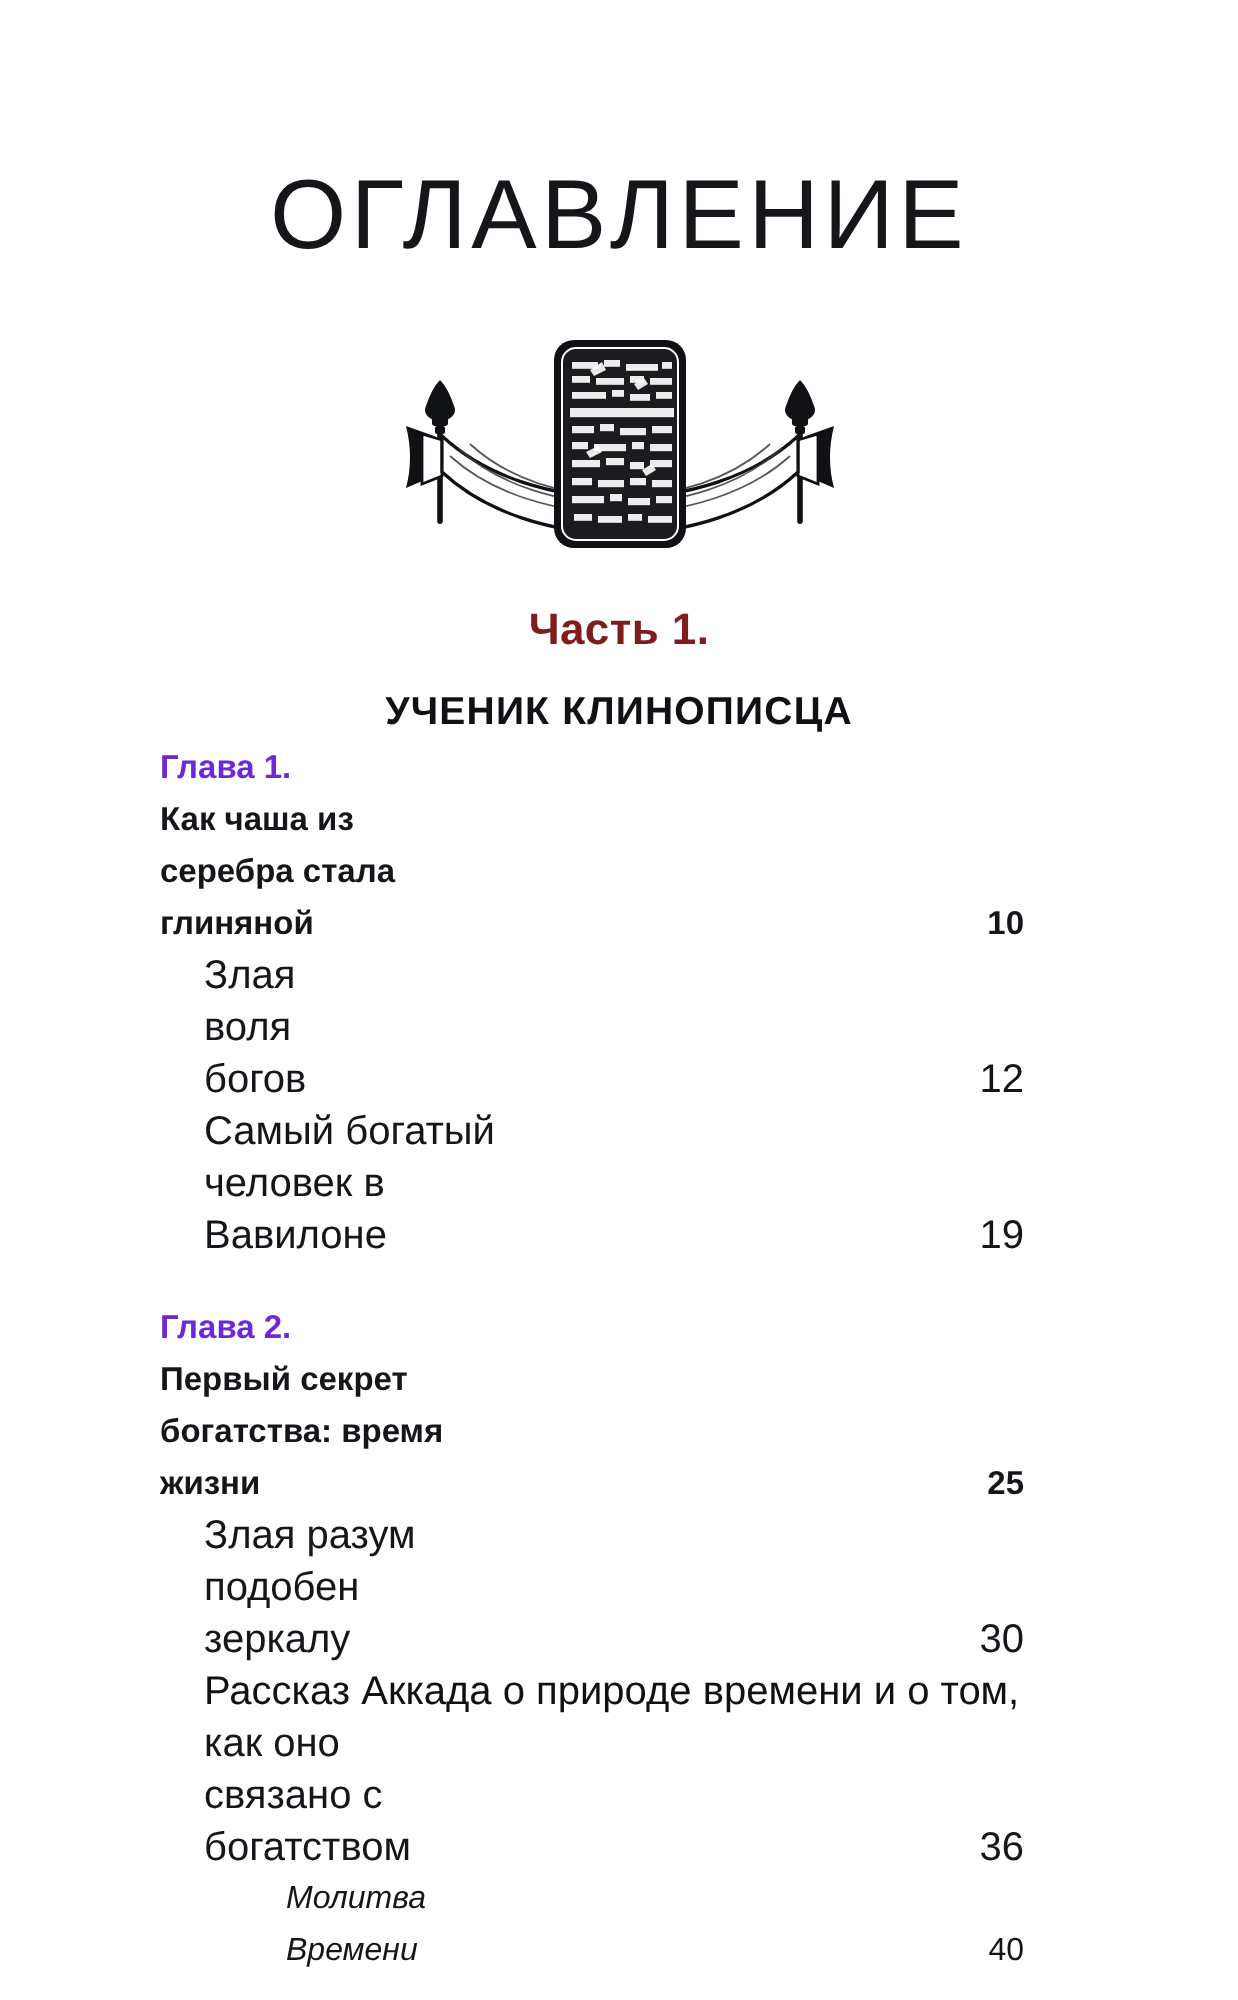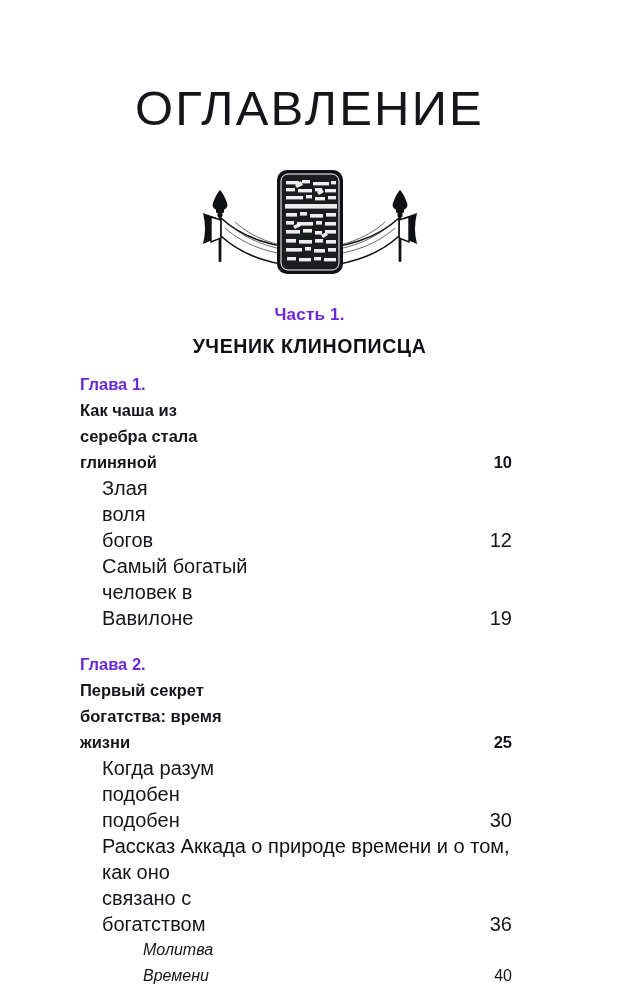--- a/index.html
+++ b/index.html
@@ -53,32 +53,32 @@
 
   
   .part-block {
     position: absolute;
     top: 303px;
     left: 0;
     width: 619px;
     text-align: center;
   }
   .part-number {
-    font-size: 17px;
+    font-size: 22px;
     font-weight: bold;
     letter-spacing: 0.2px;
     line-height: 24px;
-    color: #6d28d9;
+    color: #7f1d1d;
   }
   .part-name {
     font-size: 19.5px;
     font-weight: bold;
     letter-spacing: 0.6px;
     line-height: 27px;
-    margin-top: 6px;
+    margin-top: 16px;
     color: #101114;
   }
 
   
   .toc {
     position: absolute;
     top: 371px;
     left: 80px;
     width: 432px;
   }
@@ -276,21 +276,21 @@
         </div>
       </div>
       <div class="chapter-block">
         <div class="chapter-label">Глава 2.</div>
         <div class="entry lvl-title">
           <span class="etext">Первый секрет богатства: время жизни</span>
           <span class="leader"></span>
           <span class="page-num">25</span>
         </div>
         <div class="entry lvl-sub">
-          <span class="etext">Когда разум подобен подобен</span>
+          <span class="etext">Злая разум подобен зеркалу</span>
           <span class="leader"></span>
           <span class="page-num">30</span>
         </div>
         <div class="entry-multiline lvl-sub">
           <div class="first-line">Рассказ Аккада о природе времени и о том,</div>
           <div class="entry ">
             <span class="etext">как оно связано с богатством</span>
             <span class="leader"></span>
             <span class="page-num">36</span>
           </div>

